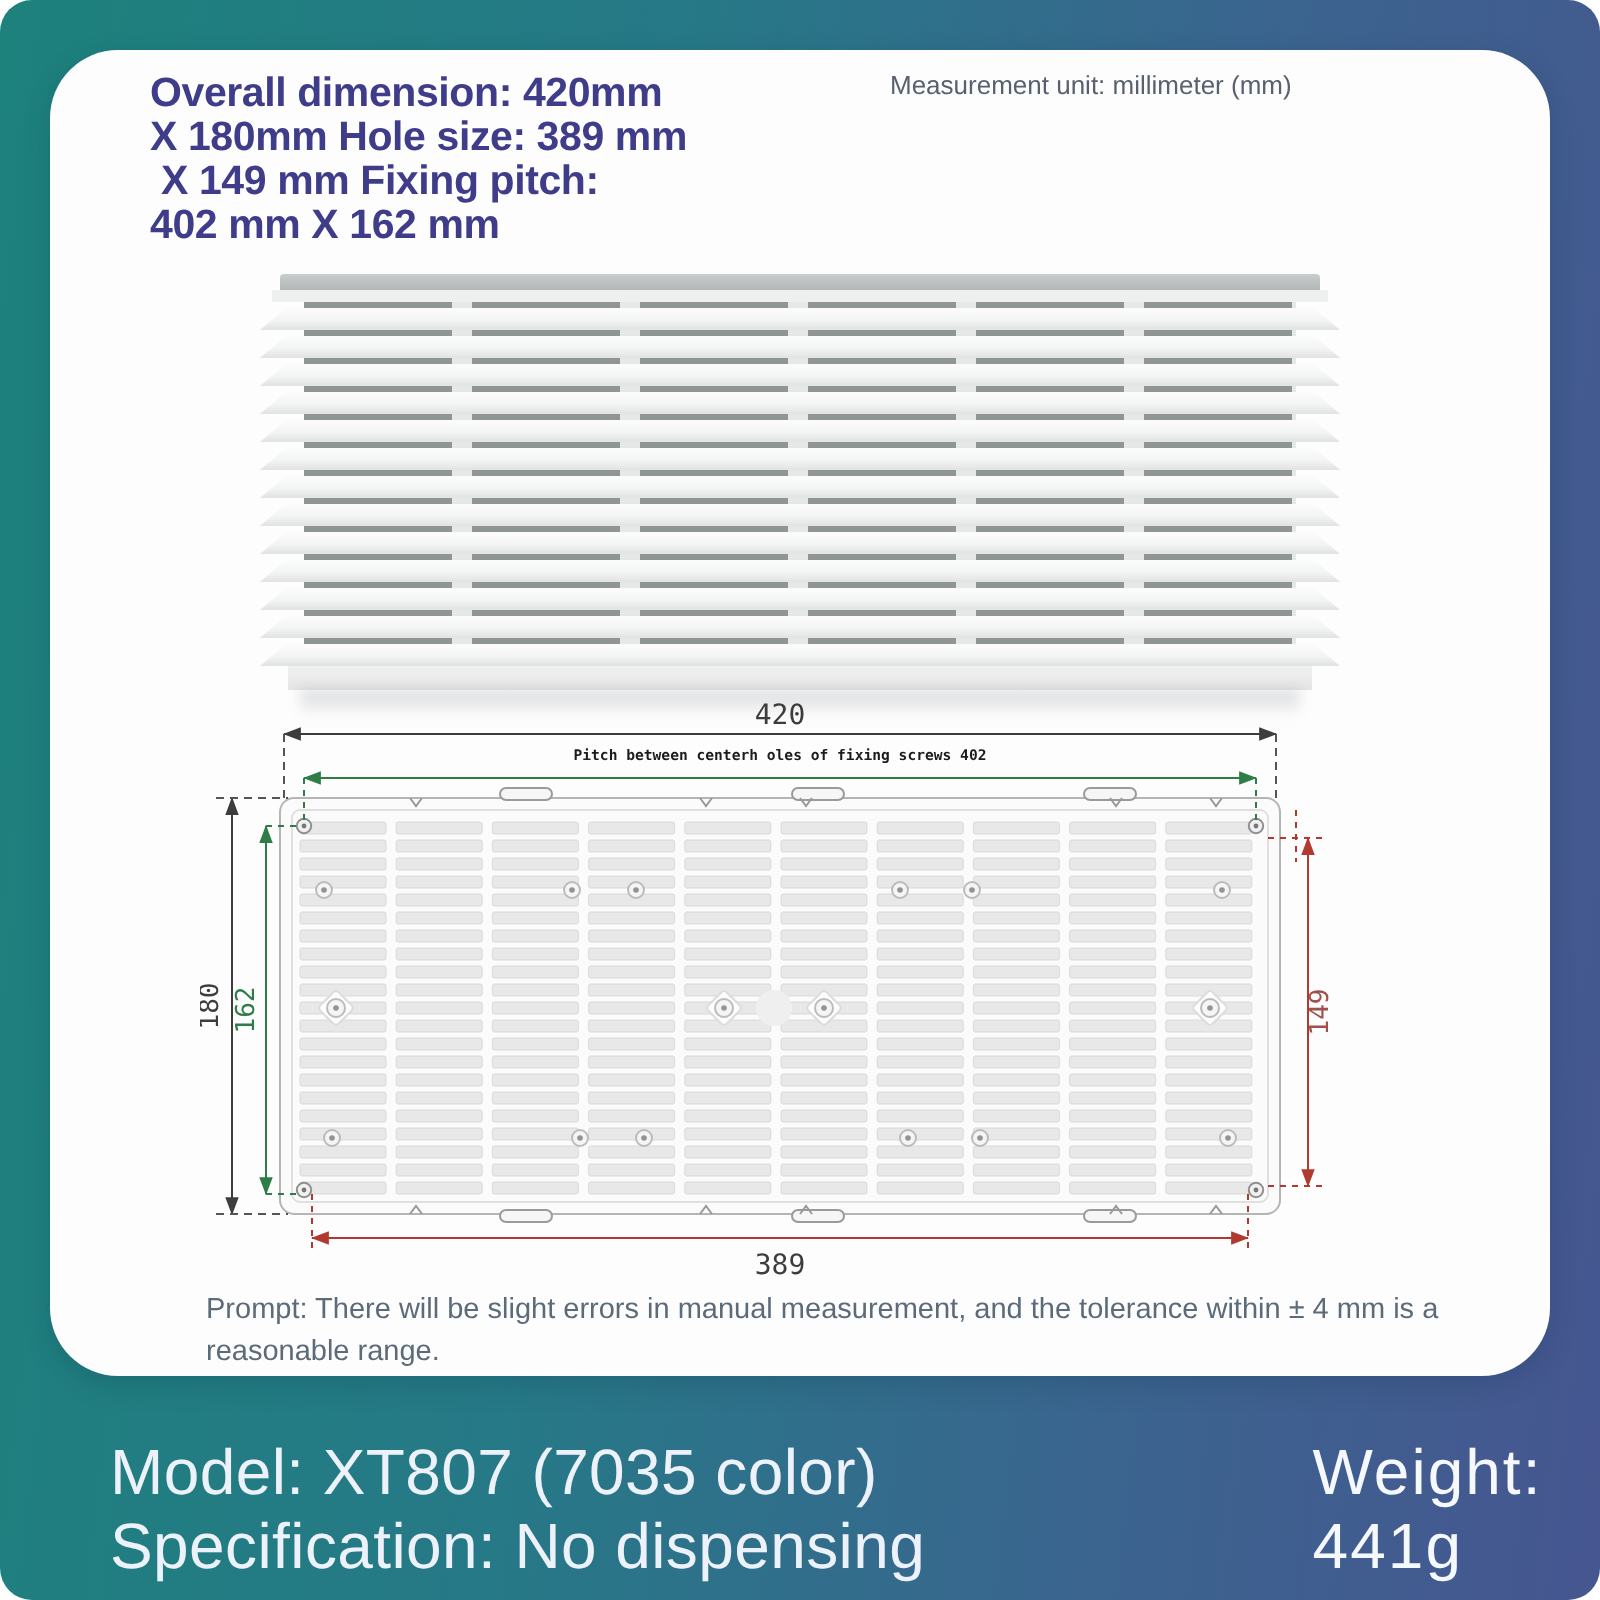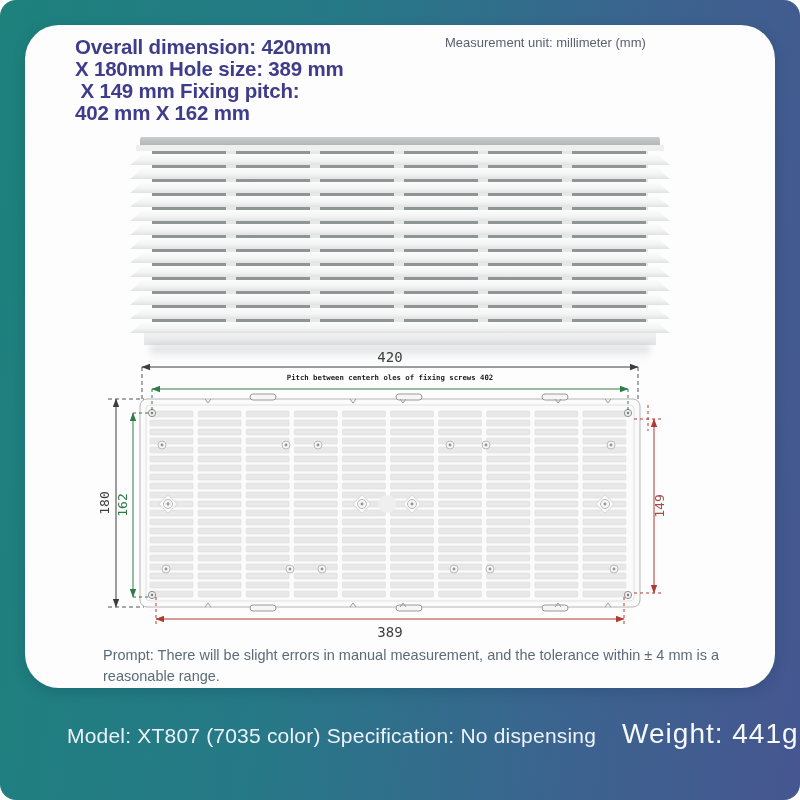--- a/index.html
+++ b/index.html
@@ -38,22 +38,22 @@
   .dim-side{font-size:13px;}
   .pitch-note{font-size:7.3px;font-weight:700;fill:#1c1c1c;
         font-family:"Liberation Sans",sans-serif;}
 
   .prompt{position:absolute;left:78px;top:620px;width:625px;
         font-size:14.5px;line-height:1.45;color:#5c6b7a;}
 
   
   .footer{position:absolute;left:0;right:0;top:718px;display:flex;
         align-items:baseline;padding-left:55px;}
-  .model-line{font-size:21px;color:#edf2fa;letter-spacing:.2px;margin-left:12px;}
-  .weight{font-size:28px;color:#f5f8fd;margin-left:26px;letter-spacing:1px;}
+  .model-line{font-size:32px;color:#edf2fa;letter-spacing:.2px;}
+  .weight{font-size:32px;color:#f5f8fd;margin-left:26px;letter-spacing:1px;}
 </style>
 </head>
 <body>
 
 <div class="page">
   <div class="bg"></div>
 
   <div class="card">
 
     <div class="spec-heading">Overall dimension: 420mm

